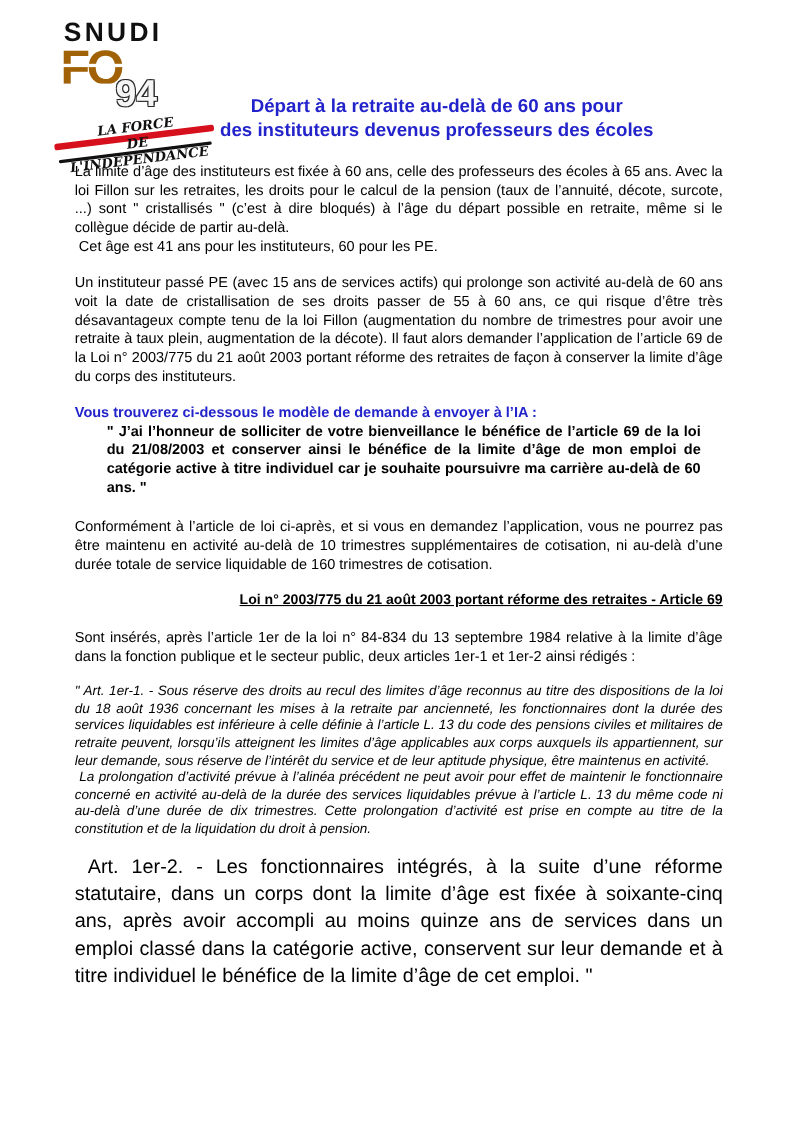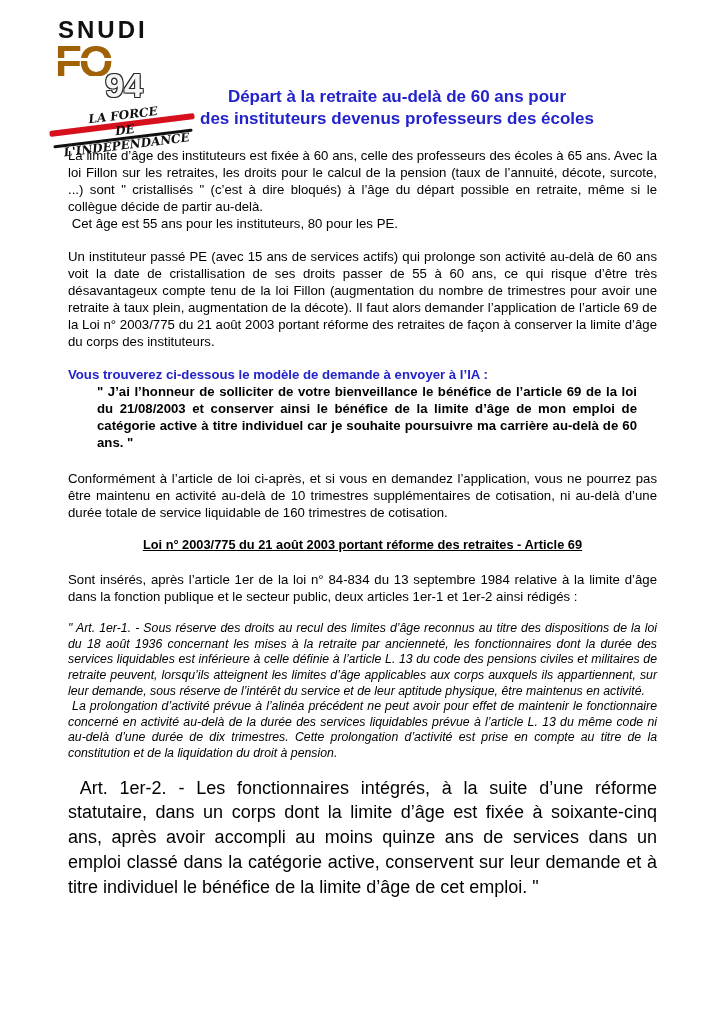--- a/index.html
+++ b/index.html
@@ -68,21 +68,21 @@
   }
   .para { margin-bottom: 16px; }
   .keep-space { white-space: pre-wrap; }
   .blue-bold { color: #2323cb; font-weight: bold; text-align: left; margin-bottom: 0; }
   .quote {
     font-weight: bold;
     margin-left: 29px; margin-right: 20px; margin-bottom: 18px;
   }
   .law-heading {
     font-weight: bold; text-decoration: underline;
-    font-size: 12.8px; text-align: center; margin-bottom: 18px;
+    font-size: 12.8px; text-align: right; margin-bottom: 18px;
   }
   .legal {
     font-style: italic;
     font-size: 12.3px; line-height: 1.27;
   }
   .legal.second { margin-bottom: 14px; }
   .art2 {
     font-size: 18px; line-height: 1.38;
   }
 </style>
@@ -111,21 +111,21 @@
 
   <div class="doc-title">
     <div>Départ à la retraite au-delà de 60 ans pour</div>
     <div>des instituteurs devenus professeurs des écoles</div>
   </div>
 
   <div class="content">
 
     <div class="para">
       <div>La limite d’âge des instituteurs est fixée à 60 ans, celle des professeurs des écoles à 65 ans. Avec la loi Fillon sur les retraites, les droits pour le calcul de la pension (taux de l’annuité, décote, surcote, ...) sont " cristallisés " (c’est à dire bloqués) à l’âge du départ possible en retraite, même si le collègue décide de partir au-delà.</div>
-      <div class="keep-space"> Cet âge est 55 ans pour les instituteurs, 80 pour les PE.</div>
+      <div class="keep-space"> Cet âge est 41 ans pour les instituteurs, 60 pour les PE.</div>
     </div>
 
     <div class="para">Un instituteur passé PE (avec 15 ans de services actifs) qui prolonge son activité au-delà de 60 ans voit la date de cristallisation de ses droits passer de 55 à 60 ans, ce qui risque d’être très désavantageux compte tenu de la loi Fillon (augmentation du nombre de trimestres pour avoir une retraite à taux plein, augmentation de la décote). Il faut alors demander l’application de l’article 69 de la Loi n° 2003/775 du 21 août 2003 portant réforme des retraites de façon à conserver la limite d’âge du corps des instituteurs.</div>
 
     <div class="blue-bold">Vous trouverez ci-dessous le modèle de demande à envoyer à l’IA :</div>
 
     <div class="quote">" J’ai l’honneur de solliciter de votre bienveillance le bénéfice de l’article 69 de la loi du 21/08/2003 et conserver ainsi le bénéfice de la limite d’âge de mon emploi de catégorie active à titre individuel car je souhaite poursuivre ma carrière au-delà de 60 ans. "</div>
 
     <div class="para">Conformément à l’article de loi ci-après, et si vous en demandez l’application, vous ne pourrez pas être maintenu en activité au-delà de 10 trimestres supplémentaires de cotisation, ni au-delà d’une durée totale de service liquidable de 160 trimestres de cotisation.</div>
 

